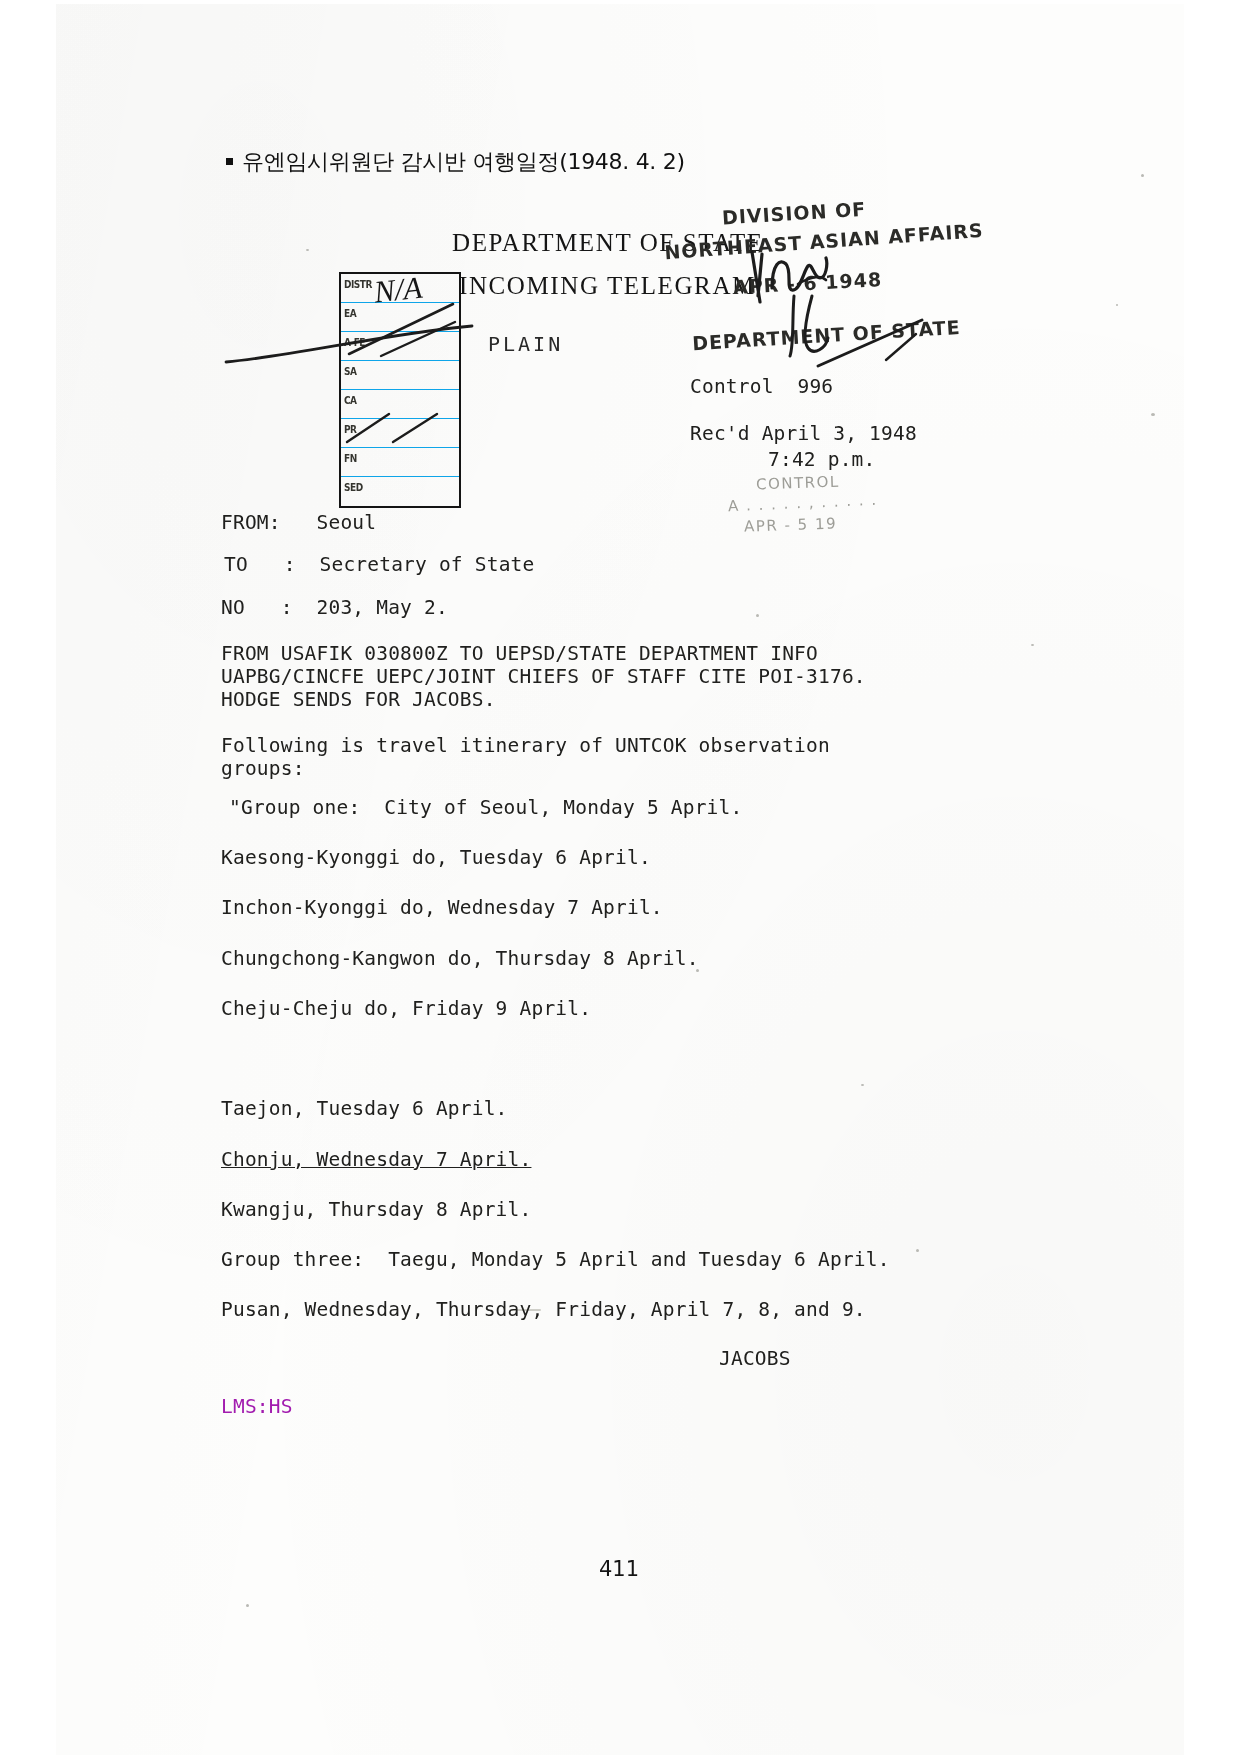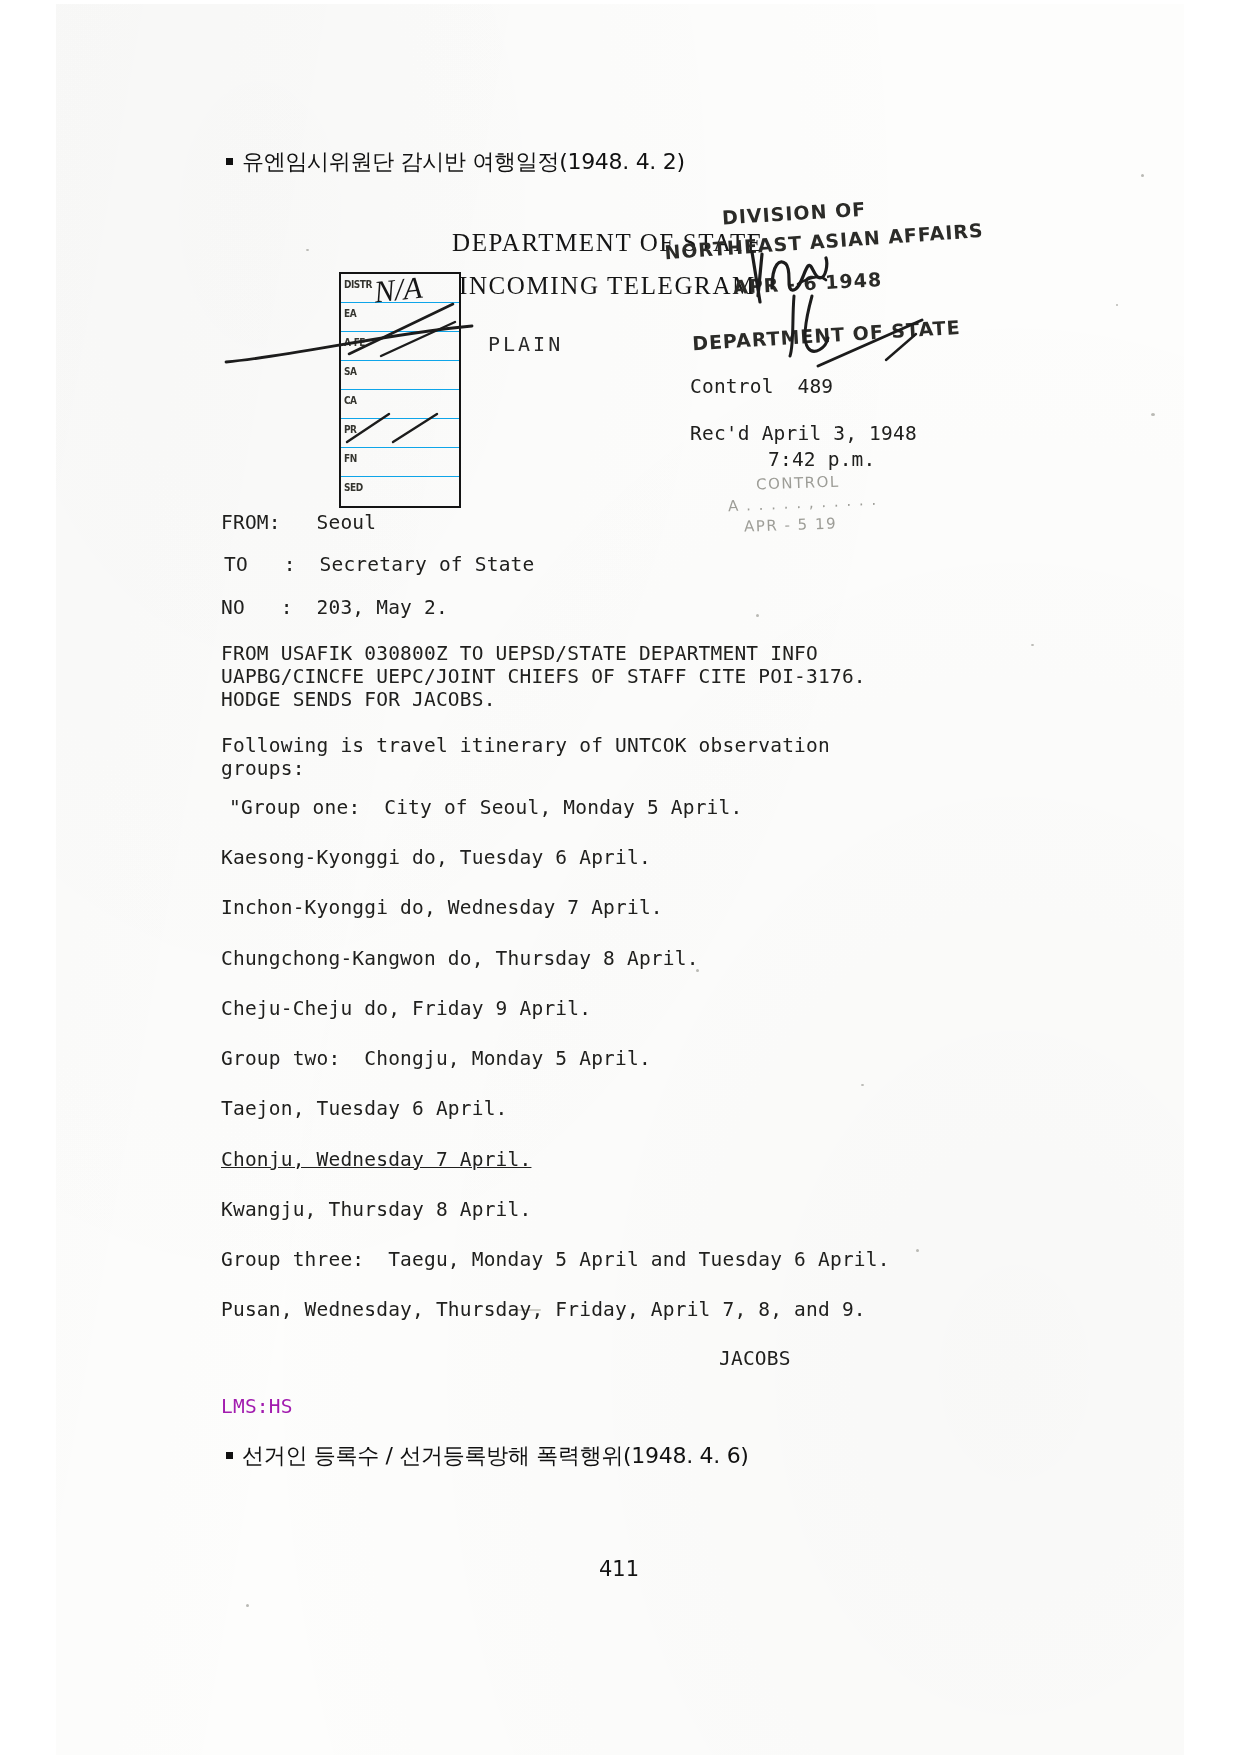--- a/index.html
+++ b/index.html
@@ -208,21 +208,21 @@
     <path d="M6 8 L14 58 M16 10 L12 52 M26 44 C26 20 34 14 40 20 C46 27 40 44 46 46 C54 48 58 26 62 22 C66 18 68 34 74 34 C80 34 82 20 80 14" stroke="#1c1c1c" stroke-width="3.2" fill="none" stroke-linecap="round"></path>
     <path d="M52 40 C62 34 74 30 80 36" stroke="#1c1c1c" stroke-width="2.6" fill="none" stroke-linecap="round"></path>
     <path d="M48 52 C46 76 48 100 44 112" stroke="#1c1c1c" stroke-width="3" fill="none" stroke-linecap="round"></path>
     <path d="M66 52 C60 74 56 96 62 104 C68 112 80 104 82 94" stroke="#1c1c1c" stroke-width="3" fill="none" stroke-linecap="round"></path>
   </svg>
   <svg class="ink" style="left:760px;top:312px;width:110px;height:60px;" viewBox="0 0 110 60">
     <path d="M2 50 L106 4" stroke="#1c1c1c" stroke-width="3" fill="none" stroke-linecap="round"></path>
     <path d="M70 44 L100 18" stroke="#1c1c1c" stroke-width="2.4" fill="none" stroke-linecap="round"></path>
   </svg>
 
-  <div class="tw" style="left:634px;top:370px;">Control  489</div>
+  <div class="tw" style="left:634px;top:370px;">Control  996</div>
   <div class="tw" style="left:634px;top:417px;">Rec'd April 3, 1948</div>
   <div class="tw" style="left:712px;top:443px;">7:42 p.m.</div>
 
   <div class="stamp-faint" style="left:700px;top:470px;transform:rotate(-2deg);">CONTROL</div>
   <div class="stamp-faint" style="left:672px;top:490px;transform:rotate(-2.5deg);">A . . . . .  , . . . . .</div>
   <div class="stamp-faint" style="left:688px;top:512px;transform:rotate(-2deg);">APR - 5 19</div>
 
   <div class="route-box">
     <div class="rrow">
         <span class="rlabel">DISTR</span>
@@ -277,29 +277,25 @@
   <div class="tw" style="left:165px;top:683px;">HODGE SENDS FOR JACOBS.</div>
 
   <div class="tw" style="left:165px;top:729px;">Following is travel itinerary of UNTCOK observation</div>
   <div class="tw" style="left:165px;top:752px;">groups:</div>
 
   <div class="tw" style="left:173px;top:791px;">"Group one:  City of Seoul, Monday 5 April.</div>
   <div class="tw" style="left:165px;top:841px;">Kaesong-Kyonggi do, Tuesday 6 April.</div>
   <div class="tw" style="left:165px;top:891px;">Inchon-Kyonggi do, Wednesday 7 April.</div>
   <div class="tw" style="left:165px;top:942px;">Chungchong-Kangwon do, Thursday 8 April.</div>
   <div class="tw" style="left:165px;top:992px;">Cheju-Cheju do, Friday 9 April.</div>
-  <div class="tw" style="left:165px;top:1042px;">Group two:  Chongju, Monday 5 April.</div>
   <div class="tw" style="left:165px;top:1092px;">Taejon, Tuesday 6 April.</div>
   <div class="tw" style="left:165px;top:1143px;text-decoration:underline;">Chonju, Wednesday 7 April.</div>
   <div class="tw" style="left:165px;top:1193px;">Kwangju, Thursday 8 April.</div>
   <div class="tw" style="left:165px;top:1243px;">Group three:  Taegu, Monday 5 April and Tuesday 6 April.</div>
   <div class="tw" style="left:165px;top:1293px;">Pusan, Wednesday, Thursday, Friday, April 7, 8, and 9.</div>
 
   <div class="tw" style="left:663px;top:1342px;">JACOBS</div>
   <div class="tw faded" style="left:165px;top:1390px;">LMS:HS</div>
 
-  <div class="kr-heading" style="left:170px;top:1437px;">
-    <span class="bullet"></span><span>선거인 등록수 / 선거등록방해 폭력행위(1948. 4. 6)</span>
-  </div>
 
   <div class="page-num" style="left:543px;top:1553px;">411</div>
 
 </div>
 
 </body></html>

